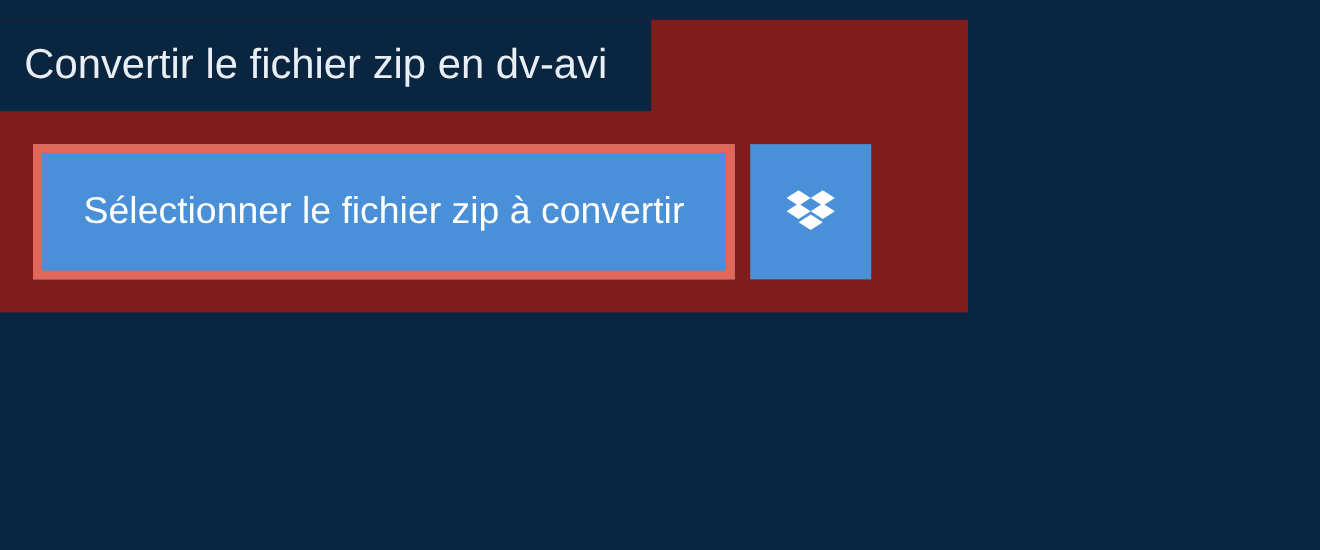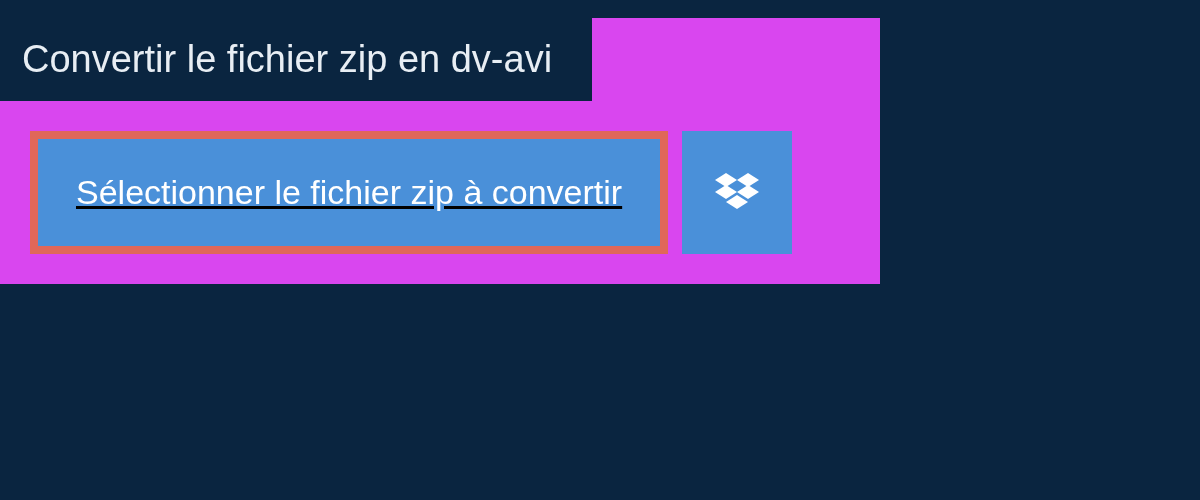--- a/index.html
+++ b/index.html
@@ -8,21 +8,21 @@
       box-sizing: border-box;
     }
     body {
       width: 1200px;
       height: 500px;
       background: #0a2540;
       font-family: -apple-system, BlinkMacSystemFont, 'Segoe UI', Arial, sans-serif;
       overflow: hidden;
     }
     .container {
-      background: #d946ef;
+      background: #7f1d1d;
       width: 880px;
       margin-top: 18px;
       padding-bottom: 30px;
     }
     .title-tab {
       background: #0a2540;
       display: inline-block;
       padding: 20px 40px 20px 22px;
       margin-top: 0;
     }
@@ -30,21 +30,20 @@
       color: #e8eef4;
       font-size: 38px;
       font-weight: 400;
     }
     .button-row {
       display: flex;
       gap: 14px;
       margin-left: 30px;
       margin-right: 30px;
       margin-top: 30px;
-      text-decoration: underline;
     }
     .select-button {
       background: #4a90d9;
       border: 8px solid #e06759;
       padding: 34px 38px;
       display: flex;
       align-items: center;
       justify-content: center;
       cursor: pointer;
       flex: 0 0 auto;

